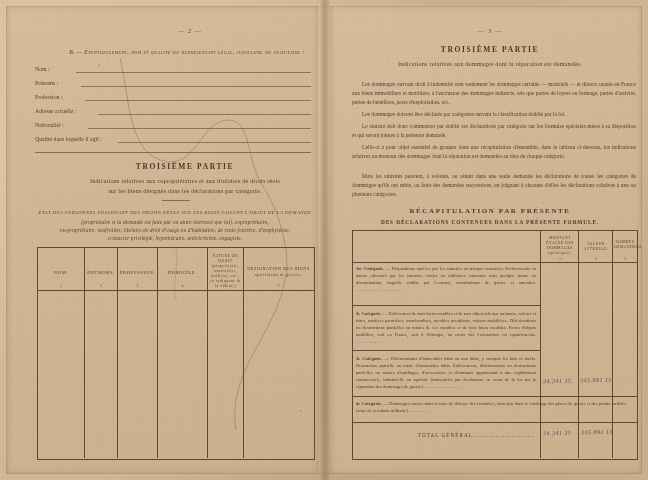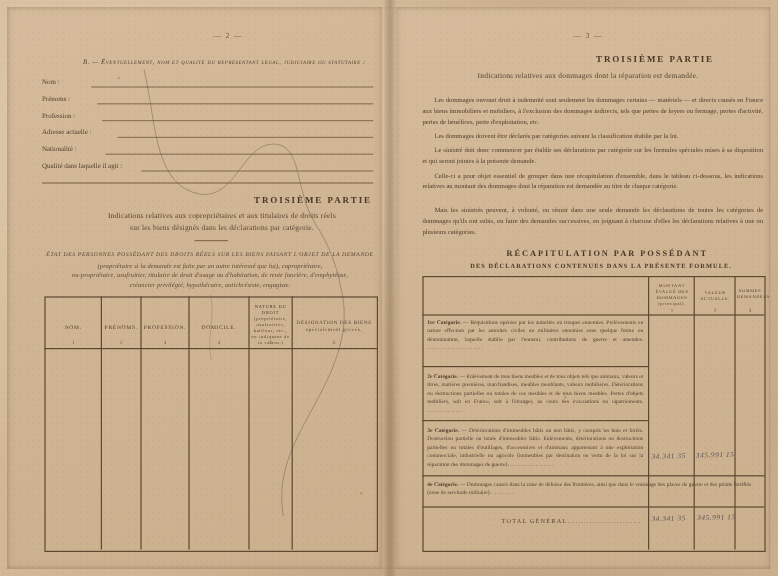--- a/index.html
+++ b/index.html
@@ -21,21 +21,21 @@
      background:linear-gradient(160deg,#d6bc9c 0%,#d0b594 45%,#cbb08e 100%);
      box-shadow:0 0 6px rgba(80,55,30,.25) inset;}
   #sheetL{left:6px;width:312px;}
   #sheetR{left:330px;width:312px;}
   .fold{position:absolute;left:320px;top:0;width:10px;height:480px;
      background:linear-gradient(90deg,rgba(110,80,50,.05),rgba(90,65,40,.28),rgba(110,80,50,.05));}
   .edge{position:absolute;background:rgba(95,70,45,.30);}
 
   .pg{position:absolute;font-size:6.5px;letter-spacing:1px;color:#6b5338;text-align:center;}
 
-  .hd1{position:absolute;text-align:right;font-weight:bold;letter-spacing:1.6px;
+  .hd1{position:absolute;text-align:center;font-weight:bold;letter-spacing:1.6px;
      font-size:7.5px;color:#4a3826;}
   .hd2{position:absolute;text-align:center;font-size:6.2px;color:#53402c;letter-spacing:.2px;}
   .rule{position:absolute;height:1px;background:#6d5438;opacity:.75;}
 
   .ital{position:absolute;font-style:italic;font-size:5.4px;color:#5b4631;text-align:center;
      line-height:1.55;letter-spacing:.1px;}
   .caps{font-variant:small-caps;letter-spacing:.5px;}
 
   .subhead{position:absolute;font-style:italic;font-size:5.6px;color:#53402c;}
 
@@ -141,21 +141,21 @@
 
   <div class="hd1" style="left:385px;top:45px;width:210px;">TROISIÈME PARTIE</div>
   <div class="hd2" style="left:355px;top:60px;width:270px;">Indications relatives aux dommages dont la réparation est demandée.</div>
 
   <div class="para" style="left:352px;top:80px;width:284px;">Les dommages ouvrant droit à indemnité sont seulement les dommages certains — matériels — et directs causés en France aux biens immobiliers et mobiliers, à l'exclusion des dommages indirects, tels que pertes de loyers ou fermage, pertes d'activité, pertes de bénéfices, perte d'exploitation, etc.</div>
   <div class="para" style="left:352px;top:110px;width:284px;">Les dommages doivent être déclarés par catégories suivant la classification établie par la loi.</div>
   <div class="para" style="left:352px;top:122px;width:284px;">Le sinistré doit donc commencer par établir ses déclarations par catégorie sur les formules spéciales mises à sa disposition et qui seront jointes à la présente demande.</div>
   <div class="para" style="left:352px;top:143px;width:284px;">Celle-ci a pour objet essentiel de grouper dans une récapitulation d'ensemble, dans le tableau ci-dessous, les indications relatives au montant des dommages dont la réparation est demandée au titre de chaque catégorie.</div>
   <div class="para" style="left:352px;top:172px;width:284px;">Mais les sinistrés peuvent, à volonté, ou réunir dans une seule demande les déclarations de toutes les catégories de dommages qu'ils ont subis, ou faire des demandes successives, en joignant à chacune d'elles les déclarations relatives à une ou plusieurs catégories.</div>
 
-  <div class="hd1" style="left:390px;top:207px;width:200px;font-size:7px;">RÉCAPITULATION PAR POSSÉDANT</div>
+  <div class="hd1" style="left:390px;top:207px;width:200px;font-size:7px;">RÉCAPITULATION PAR PRÉSENTE</div>
   <div class="hd1" style="left:370px;top:219px;width:240px;font-size:5.3px;letter-spacing:.9px;">DES DÉCLARATIONS CONTENUES DANS LA PRÉSENTE FORMULE.</div>
 
   <div class="tbl" id="rtbl" style="left:352px;top:230px;width:284px;height:228px;"></div>
   <div class="hline" style="left:352px;top:262px;width:285px;"></div>
   <div class="vline" style="left:540px;top:230px;height:228px;"></div>
   <div class="vline" style="left:578px;top:230px;height:228px;"></div>
   <div class="vline" style="left:612px;top:230px;height:228px;"></div>
 
   <div class="colh" style="left:542px;top:236px;width:36px;font-size:3.6px;">MONTANT ÉVALUÉ DES DOMMAGES (principal).</div>
   <div class="colh" style="left:580px;top:242px;width:32px;font-size:3.6px;">VALEUR ACTUELLE.</div>

